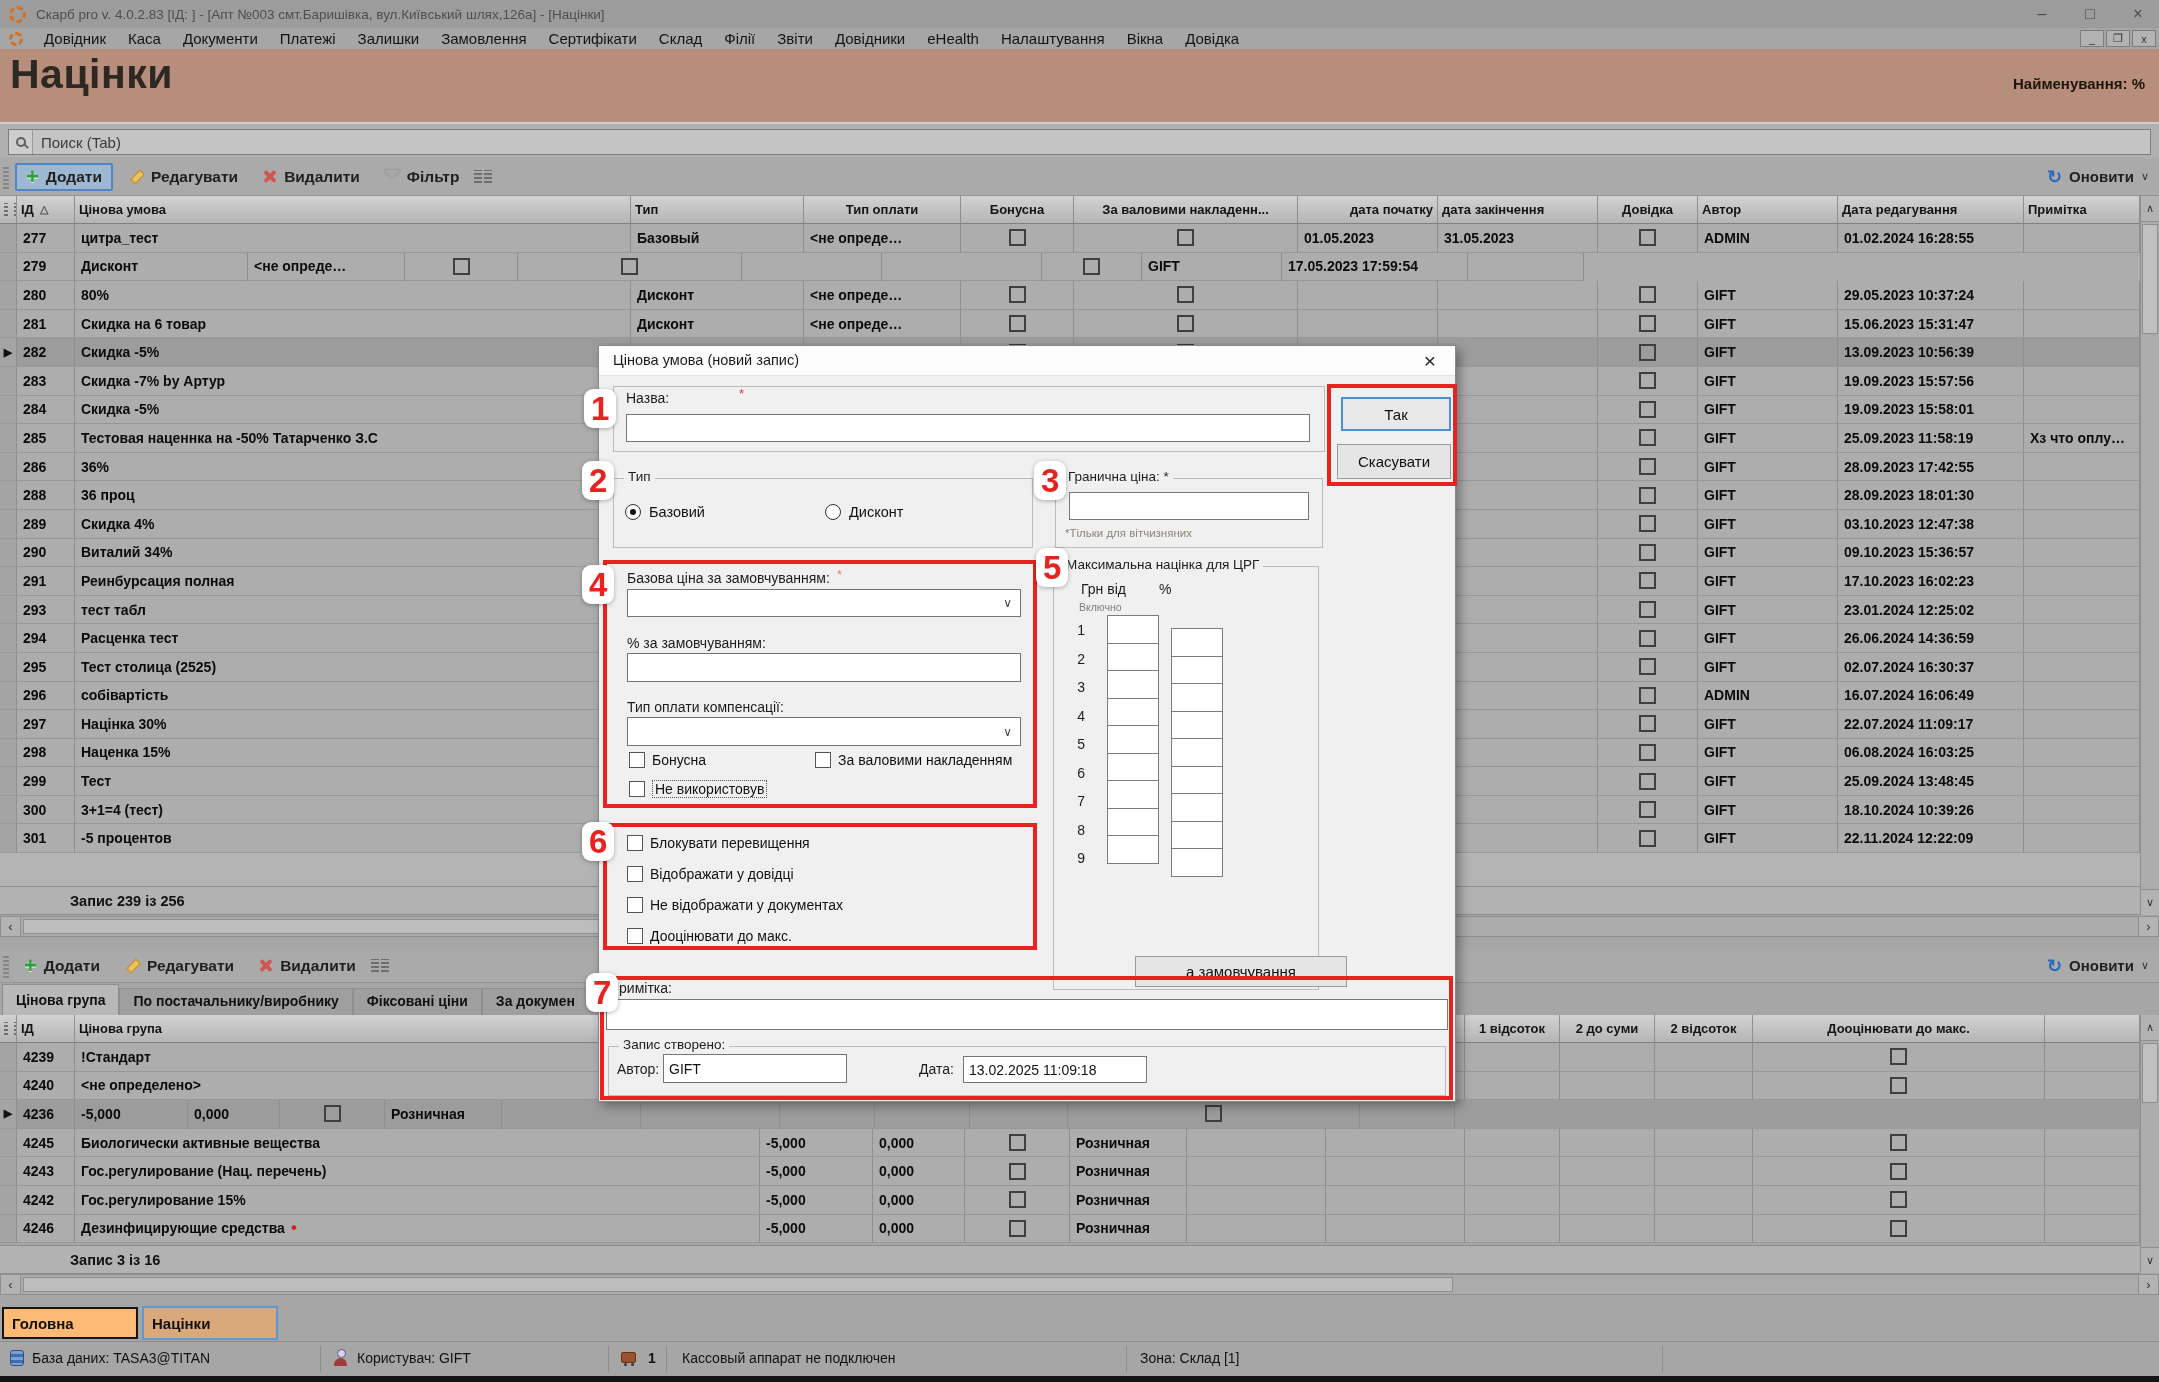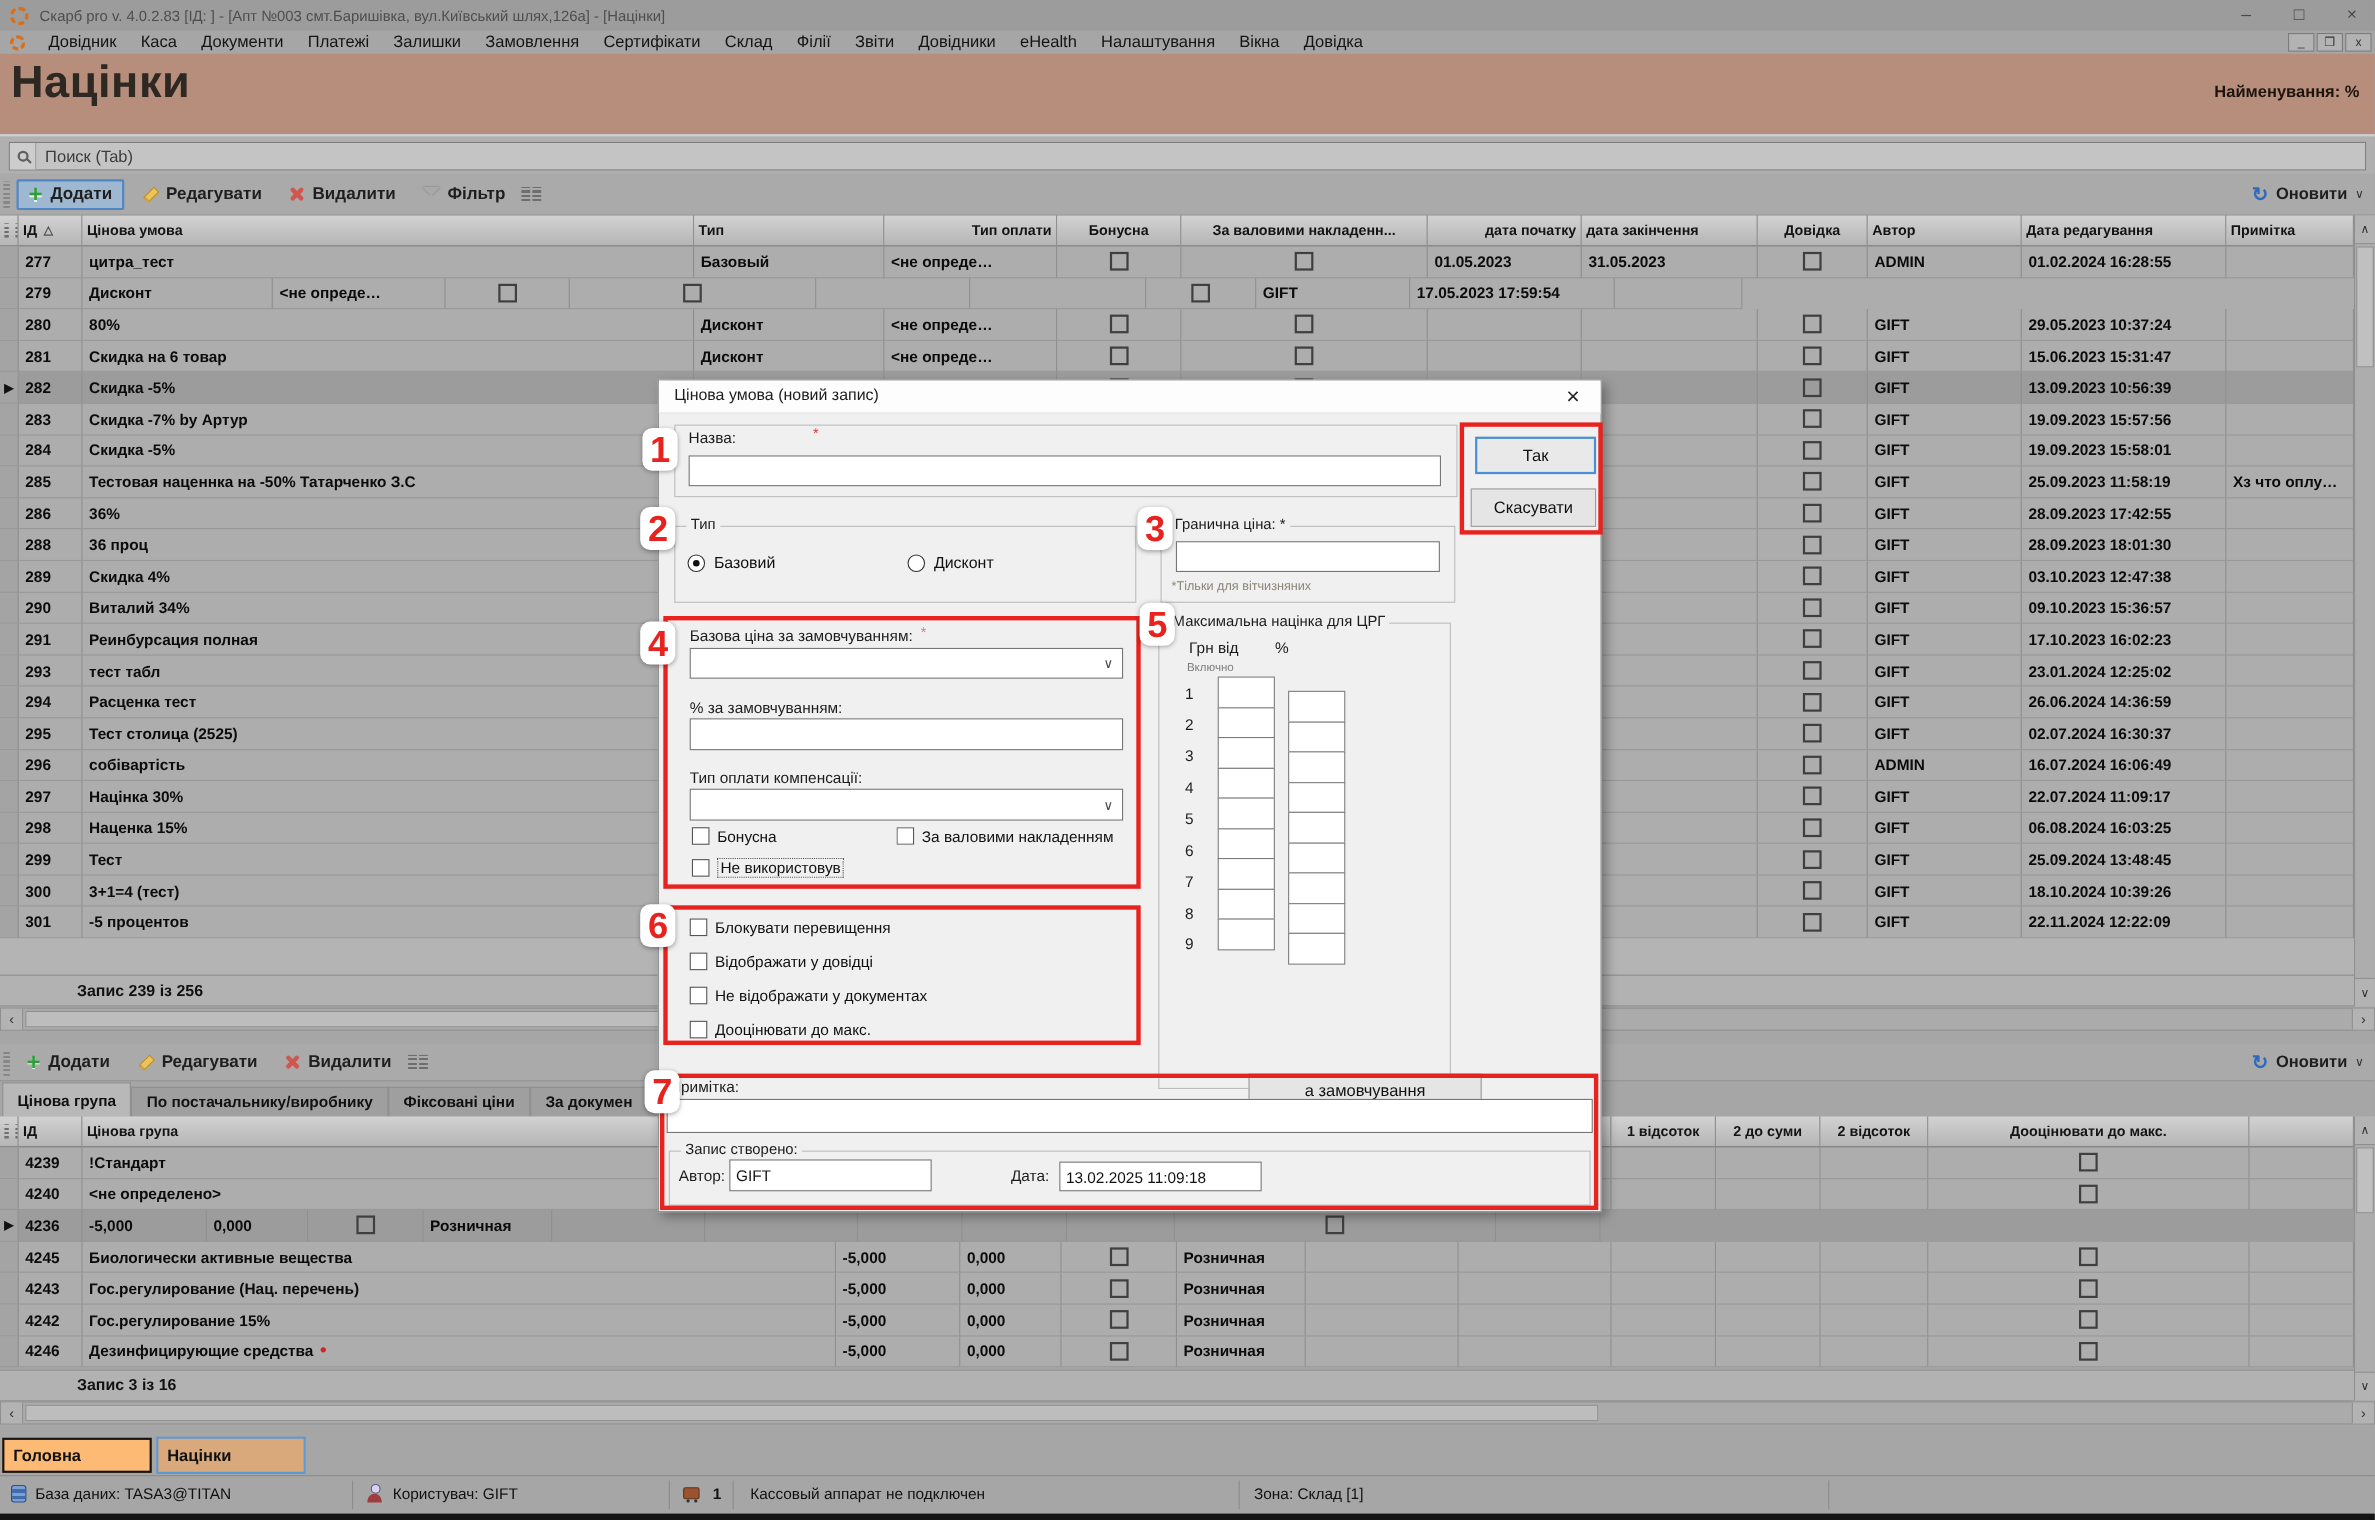--- a/index.html
+++ b/index.html
@@ -221,21 +221,21 @@
       <div class="th" style="width: 58px; justify-content: flex-start;">
         <span>ІД</span>
         <span class="sorticon">△</span>
       </div>
       <div class="th" style="width: 556px; justify-content: flex-start;">
         <span>Цінова умова</span>
       </div>
       <div class="th" style="width: 173px; justify-content: flex-start;">
         <span>Тип</span>
       </div>
-      <div class="th" style="width: 157px; justify-content: flex-end;">
+      <div class="th" style="width: 157px; justify-content: center;">
         <span>Тип оплати</span>
       </div>
       <div class="th" style="width: 113px;">
         <span>Бонусна</span>
       </div>
       <div class="th" style="width: 224px;">
         <span>За валовими накладенн...</span>
       </div>
       <div class="th" style="width: 140px; justify-content: flex-end;">
         <span>дата початку</span>
@@ -1608,21 +1608,21 @@
       <div class="crgbox"></div>
       <div class="crgbox"></div>
       <div class="crgbox"></div>
       <div class="crgbox"></div>
       <div class="crgbox"></div>
       <div class="crgbox"></div>
       <div class="crgbox"></div>
       <div class="crgbox"></div>
       <div class="crgbox"></div>
     </div>
-  <div class="dbtn" style="left:536px;top:630px;width:212px;height:31px">а замовчування</div>
+  <div class="dbtn" style="left:536px;top:610px;width:212px;height:31px">а замовчування</div>
 
   <div class="annbox" style="left:4px;top:477px;width:434px;height:127px"></div>
   <div id="flags">
     <div class="cbrow">
         <span class="cbd"></span>
         <span>Блокувати перевищення</span>
       </div>
     <div class="cbrow">
         <span class="cbd"></span>
         <span>Відображати у довідці</span>

